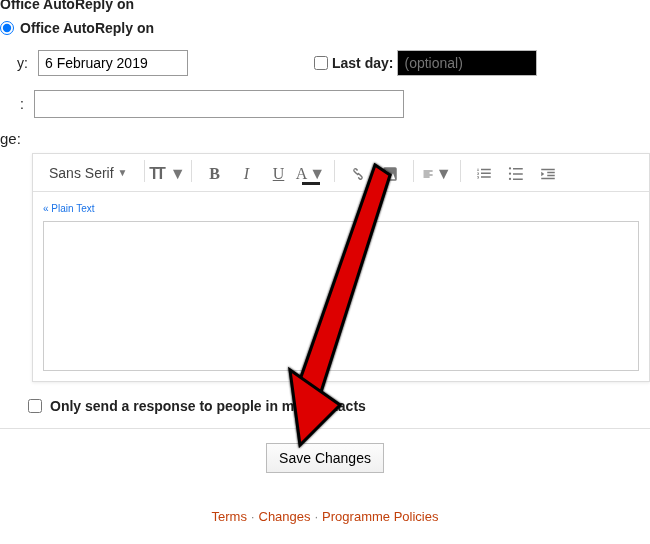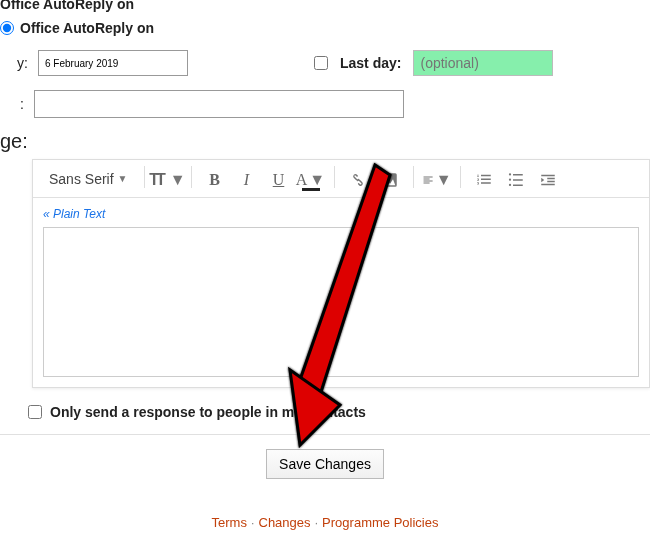--- a/index.html
+++ b/index.html
@@ -11,40 +11,40 @@
       width: 650px;
       height: 544px;
       overflow: hidden;
       position: relative;
     }
     .cutoff { color: #222; font-weight: bold; font-size: 14px; padding: 2px 0 6px 0; margin-top: -6px;}
     .radio-row { display: flex; align-items: center; gap: 6px; padding: 2px 0 10px 0; }
     .radio-row label { font-weight: bold; font-size: 14px; }
     .date-row { display: flex; align-items: center; gap: 6px; padding: 4px 0 10px 0; }
     .date-row .lbl { font-weight: normal; font-size: 14px; text-align: right; width: 28px; margin-right: 4px;}
-    .date-input { border: 1px solid #999; padding: 4px 6px; font-size: 10px; width: 150px; height: 26px; }
-    .lastday-wrap { display: flex; align-items: center; gap: 12px; margin-left: 120px; justify-content: flex-end; }
+    .date-input { border: 1px solid #999; padding: 4px 6px; font-size: 14px; width: 150px; height: 26px; }
+    .lastday-wrap { display: flex; align-items: center; gap: 4px; margin-left: 120px; justify-content: flex-end; }
     .lastday-wrap .lbl2 { font-weight: bold; font-size: 14px; }
-    .lastday-input { border: 1px solid #bbb; background: #86efac; color: #777; padding: 4px 6px; font-size: 14px; width: 140px; height: 26px; }
+    .lastday-input { border: 1px solid #bbb; background: #000000; color: #777; padding: 4px 6px; font-size: 14px; width: 140px; height: 26px; }
     .subject-row { display: flex; align-items: center; gap: 6px; padding: 4px 0 10px 0; }
     .subject-row .lbl { font-weight: normal; font-size: 14px; text-align: right; width: 24px; margin-right: 4px;}
     .subject-input { border: 1px solid #999; padding: 4px 6px; font-size: 14px; width: 370px; height: 28px; }
-    .msg-label { font-size: 20px; padding: 2px 0 6px 0; }
+    .msg-label { font-size: 15px; padding: 2px 0 6px 0; }
     .editor { margin-left: 32px; border: 1px solid #ddd; box-shadow: 0 1px 3px rgba(0,0,0,0.08); background: #fff; }
     .toolbar { display: flex; border-bottom: 1px solid #e0e0e0; padding: 6px 8px; gap: 2px; height: 38px; overflow: hidden;}
     .tb-font { display: flex; align-items: center; gap: 4px; padding: 2px 8px; font-size: 14px; color: #444; cursor: pointer;}
     .tb-sep { width: 1px; background: #ddd; height: 22px; margin: 0 6px; }
     .tb-btn { width: 30px; height: 28px; display: flex; align-items: center; justify-content: center; color: #666; cursor: pointer; border-radius: 2px;}
     .tb-btn span { font-size: 16px; }
     .sizebig { font-size: 18px; font-weight: bold; margin-right: -2px;}
     .sizesmall { font-size: 11px; font-weight: bold; margin-left: -1px;}
     .underline-a { position: relative; }
     .underline-a::after { content:''; position:absolute; bottom:3px; left:6px; right:6px; height:3px; background:#222; }
     .plain-text-row { padding: 8px 10px 6px 10px; }
-    .plain-text-link { color: #1a73e8; font-size: 12px; cursor: pointer; font-style: italic; }
+    .plain-text-link { color: #1a73e8; font-size: 10px; cursor: pointer; }
     .editor-body { border: 1px solid #ccc; margin: 0 10px 10px 10px; height: 150px; background: #fff; }
     .contacts-row { display: flex; align-items: center; gap: 8px; padding: 16px 0 14px 28px; border-bottom: 1px solid #e0e0e0; }
     .contacts-row label { font-weight: bold; font-size: 14px; }
     .btn-row { display: flex; justify-content: center; gap: 12px; padding: 14px 0 18px 0; }
     .btn { border: 1px solid #bbb; background: linear-gradient(#fcfcfc,#f0f0f0); padding: 6px 12px; font-size: 14px; cursor: pointer; font-family: inherit; }
     .footer { text-align: center; padding: 18px 0; color: #888; font-size: 13px; }
     .footer a { color: #c2410c; text-decoration: none; cursor: pointer; }
     .arrow { position: absolute; left: 280px; top: 155px; pointer-events: none; z-index: 10; }
     .caret { font-size: 10px; color: #777; }
     input[type="checkbox"], input[type="radio"] { width: 14px; height: 14px; }

